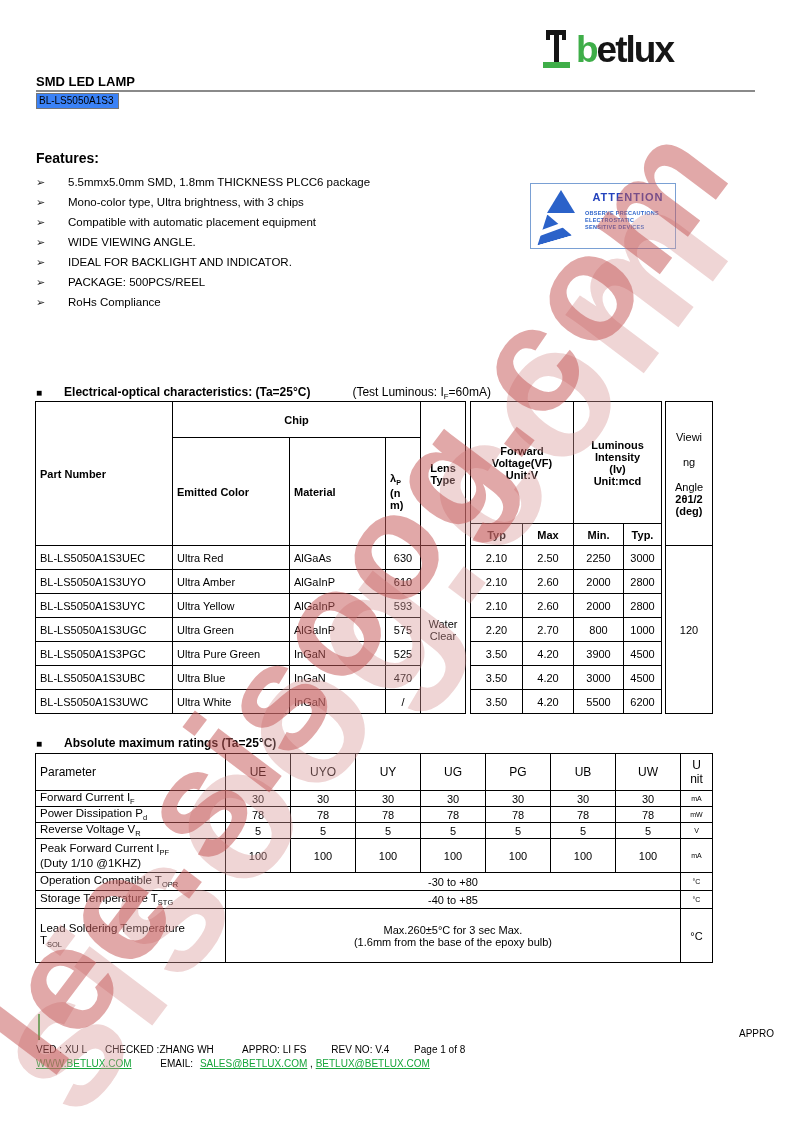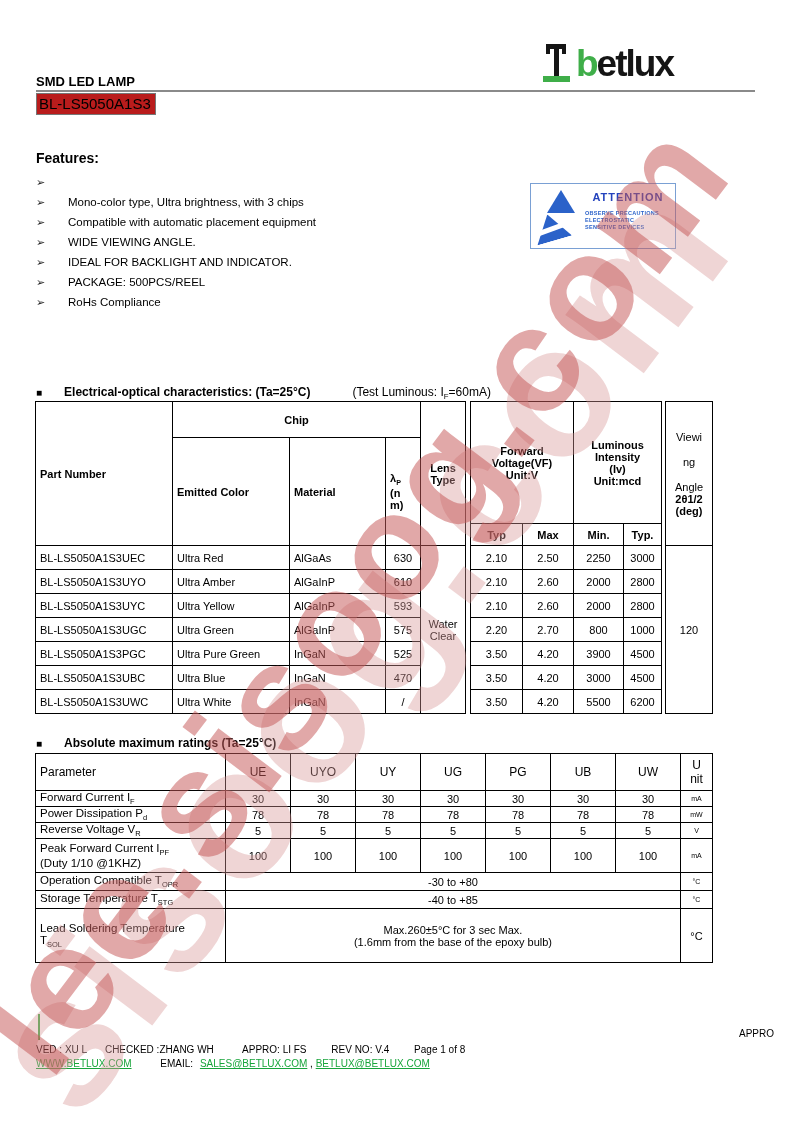--- a/index.html
+++ b/index.html
@@ -2,23 +2,23 @@
 <html><head>
 <meta charset="utf-8">
 <style>
   html,body{margin:0;padding:0;background:#fff;}
   .page{position:relative;width:793px;height:1122px;background:#fff;overflow:hidden;
         font-family:"Liberation Sans",sans-serif;color:#000;}
 
   
   .doc-title{position:absolute;left:36px;top:74px;font-size:13px;font-weight:bold;}
   .head-rule{position:absolute;left:36px;top:90px;width:719px;height:2px;background:#8a8a8a;}
-  .pn-box{position:absolute;left:36px;top:93px;border:1px solid #777;font-size:15px;
-          padding:1px 4px 2px 2px;background:#b91c1c;}
-  .logo{position:absolute;left:543px;top:42px;display:flex;align-items:flex-end;}
+  .pn-box{position:absolute;left:36px;top:93px;border:1px solid #777;font-size:10px;
+          padding:1px 4px 2px 2px;background:#3b82f6;}
+  .logo{position:absolute;left:543px;top:28px;display:flex;align-items:flex-end;}
   .logo-icon{position:relative;width:30px;height:44px;margin-right:3px;}
   .li-top{position:absolute;left:3px;top:2px;width:20px;height:5px;background:#151515;}
   .li-stem{position:absolute;left:11px;top:2px;width:5px;height:32px;background:#151515;}
   .li-serifL{position:absolute;left:3px;top:2px;width:4px;height:10px;background:#151515;}
   .li-serifR{position:absolute;left:19px;top:2px;width:4px;height:10px;background:#151515;}
   .li-base{position:absolute;left:0px;top:34px;width:27px;height:6px;background:#3fae49;}
   .logo-text{font-size:37px;font-weight:bold;letter-spacing:-2px;line-height:44px;color:#151515;}
   .logo-text .g{color:#3fae49;}
 
   
@@ -120,20 +120,21 @@
     <div class="logo-text"><span class="g">b</span><span>etlux</span></div>
   </div>
   <div class="doc-title">SMD LED LAMP</div>
   <div class="head-rule"></div>
   <div class="pn-box">BL-LS5050A1S3</div>
 
   <div class="feat-head">Features:</div>
   <div class="feat-list">
     <div class="feat-item">
         <span class="bul">➢</span>
+        <span>5.5mmx5.0mm SMD, 1.8mm THICKNESS PLCC6 package</span>
       </div>
     <div class="feat-item">
         <span class="bul">➢</span>
         <span>Mono-color type, Ultra brightness, with 3 chips</span>
       </div>
     <div class="feat-item">
         <span class="bul">➢</span>
         <span>Compatible with automatic placement equipment</span>
       </div>
     <div class="feat-item">

